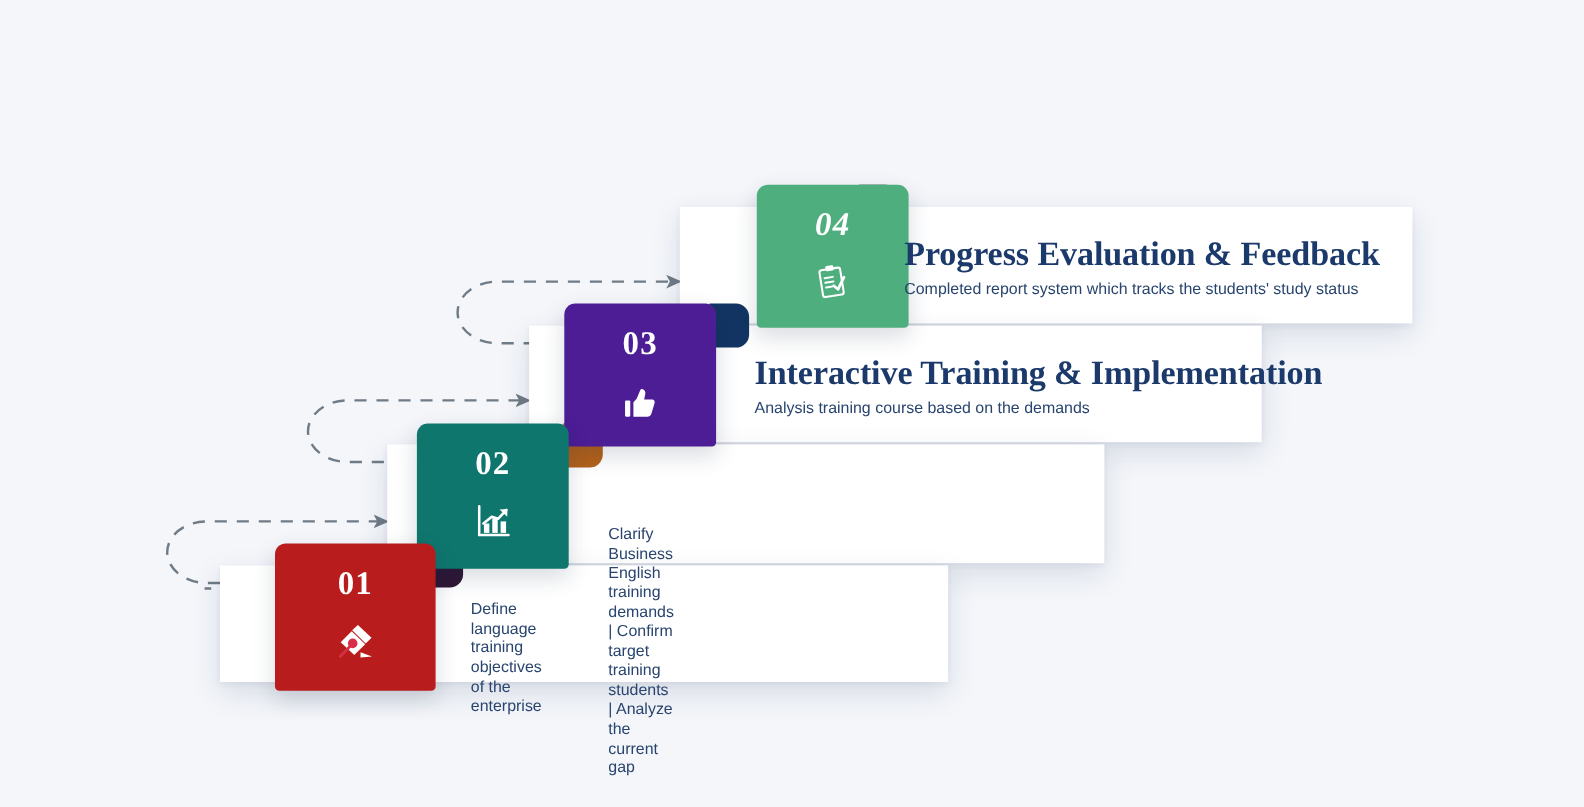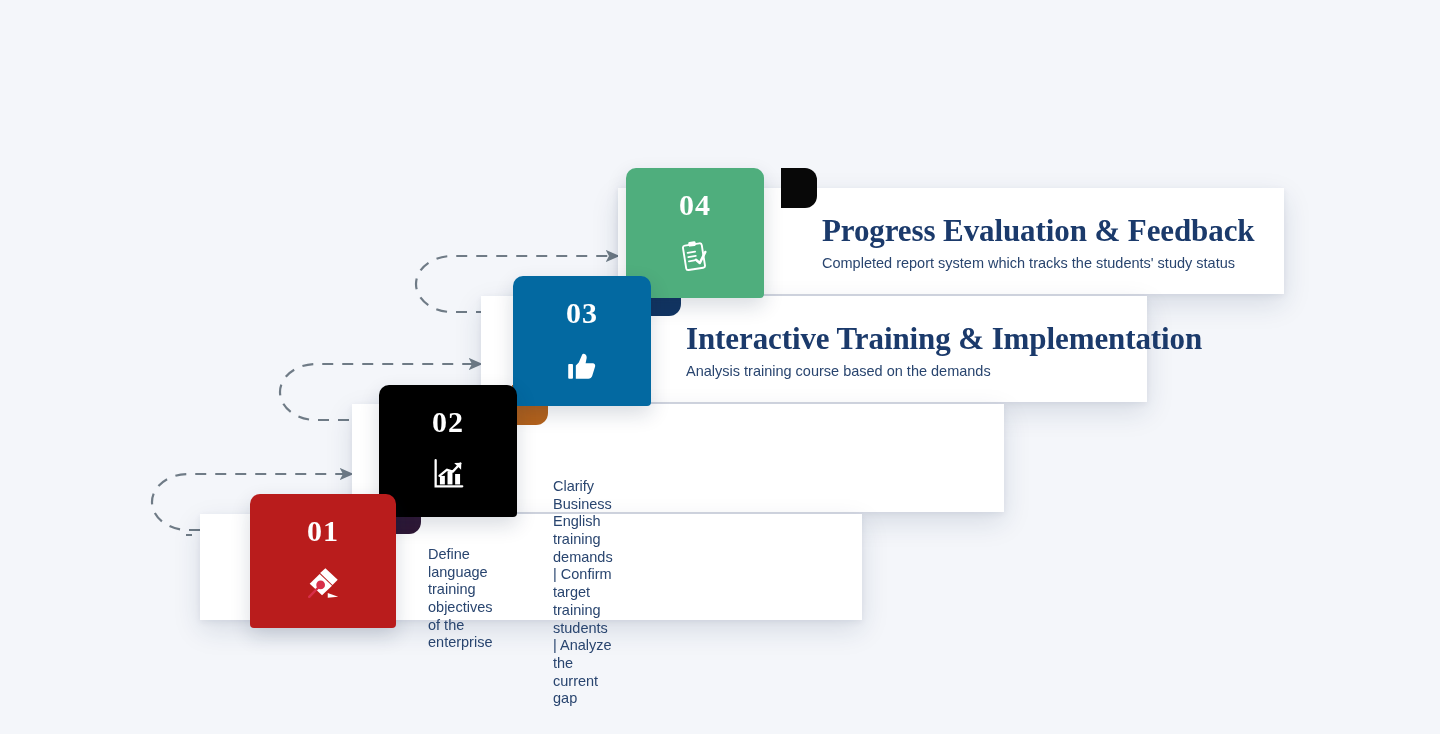--- a/index.html
+++ b/index.html
@@ -120,21 +120,21 @@
 
     <g>
       <path d="M232,535 L188,535 A36,28 0 0 0 188,479 L352,479" fill="none" stroke="#6f7b86" stroke-width="2.2" stroke-dasharray="11 9" marker-start="url(#ah)" opacity="0"></path>
       <path d="M232,535 L186,535" fill="none" stroke="#6f7b86" stroke-width="2.2" stroke-dasharray="11 9"></path>
     </g>
   </svg>
 
   <div class="step">
     <div class="panel" style="left:618px;top:188px;width:666px;height:106px;"></div>
     <div class="tab" style="left:781px;top:168px;background:#080808;"></div>
-    <div class="badge" style="left:626px;top:168px;width:138px;height:130px;background:#4fae7d;">
+    <div class="badge" style="left:688px;top:168px;width:138px;height:130px;background:#4fae7d;font-style:italic;">
       <div class="num">04</div>
       <span class="ico">
         <svg viewBox="0 0 40 40" fill="none">
           <g transform="rotate(-9 20 20)">
             <rect x="9" y="6.5" width="20" height="26" rx="2.2" fill="none" stroke="#ffffff" stroke-width="2"></rect>
             <rect x="15.2" y="3.4" width="7.8" height="5" rx="1.4" fill="#ffffff"></rect>
             <path d="M13 14.5h8M13 19h8M13 23.5h6" stroke="#ffffff" stroke-width="1.9" stroke-linecap="round"></path>
             <path d="M20.5 23 L24 27 L31.5 16.5" stroke="#ffffff" stroke-width="2.7" stroke-linecap="round" stroke-linejoin="round" fill="none"></path>
           </g>
         </svg>
@@ -142,39 +142,39 @@
     </div>
     <div class="text" style="left:822px;top:214px;">
       <h3>Progress Evaluation &amp; Feedback</h3>
       <p>Completed report system which tracks the students' study status</p>
     </div>
   </div>
 
   <div class="step">
     <div class="panel" style="left:481px;top:296px;width:666px;height:106px;"></div>
     <div class="tab" style="left:645px;top:276px;background:#123563;"></div>
-    <div class="badge" style="left:513px;top:276px;width:138px;height:130px;background:#0369a1;">
+    <div class="badge" style="left:513px;top:276px;width:138px;height:130px;background:#4c1d95;">
       <div class="num">03</div>
       <span class="ico">
         <svg viewBox="0 0 40 40" fill="none">
           <rect x="5.5" y="19" width="5" height="15.5" rx="1" fill="#ffffff"></rect>
           <path d="M13.5 34.5h13.2c1.9 0 3.5-1.1 4-2.8l3.1-10.2c.5-1.7-.7-3.4-2.4-3.4h-7.6l1.1-5.4c.4-2.1-.9-4.1-2.9-4.6-.8-.2-1.6.2-1.9 1l-3.5 8.2-3.1 3.3v14z" fill="#ffffff"></path>
         </svg>
       </span>
     </div>
     <div class="text" style="left:686px;top:322px;">
       <h3>Interactive Training &amp; Implementation</h3>
       <p>Analysis training course based on the demands</p>
     </div>
   </div>
 
   <div class="step">
     <div class="panel" style="left:352px;top:404px;width:652px;height:108px;"></div>
     <div class="tab" style="left:512px;top:385px;background:#b4621b;"></div>
-    <div class="badge" style="left:379px;top:385px;width:138px;height:132px;background:#000000;">
+    <div class="badge" style="left:379px;top:385px;width:138px;height:132px;background:#0f766e;">
       <div class="num">02</div>
       <span class="ico">
         <svg viewBox="0 0 40 40" fill="none">
           <path d="M7 5.5v27.5h28" stroke="#ffffff" stroke-width="2.4" stroke-linecap="round"></path>
           <rect x="11.5" y="22" width="5.2" height="9" fill="#ffffff"></rect>
           <rect x="19.5" y="17" width="5.2" height="14" fill="#ffffff"></rect>
           <rect x="27.5" y="20" width="5.2" height="11" fill="#ffffff"></rect>
           <path d="M11 22 L19 15.5 L25 17.5 L33 9" stroke="#ffffff" stroke-width="2.4" fill="none" stroke-linecap="round" stroke-linejoin="round"></path>
           <path d="M26.5 8.5 L34 8.2 L33.8 15.6 Z" fill="#ffffff"></path>
         </svg>

